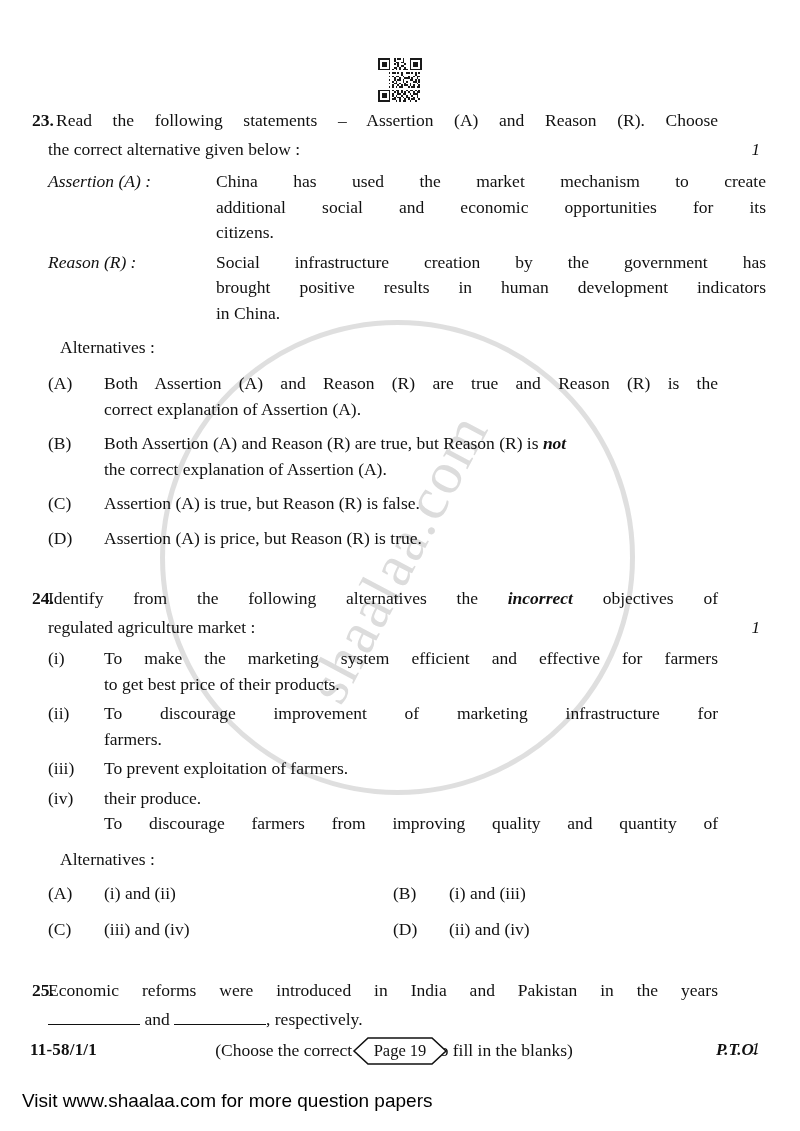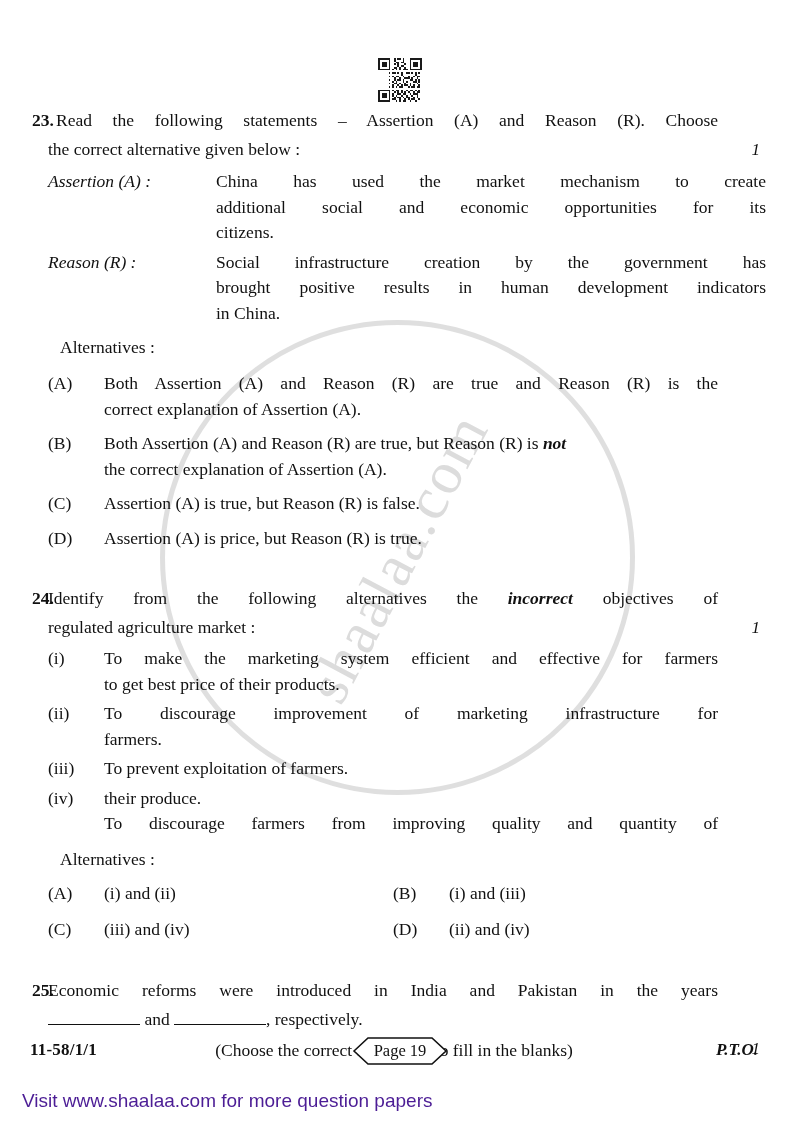--- a/index.html
+++ b/index.html
@@ -263,21 +263,21 @@
     height: 49px;
     background: #ffffff;
     z-index: 4;
   }
   #banner-text {
     position: absolute;
     left: 22px;
     top: 8px;
     font-family: "Liberation Sans", "DejaVu Sans", sans-serif;
     font-size: 19px;
-    color: #4c1d95;
+    color: #000000;
   }
   .hr-top {
     position: absolute;
     left: 0; top: 0; width: 800px; height: 1px;
     background: #ffffff;
   }
 </style>
 </head>
 <body>
 

